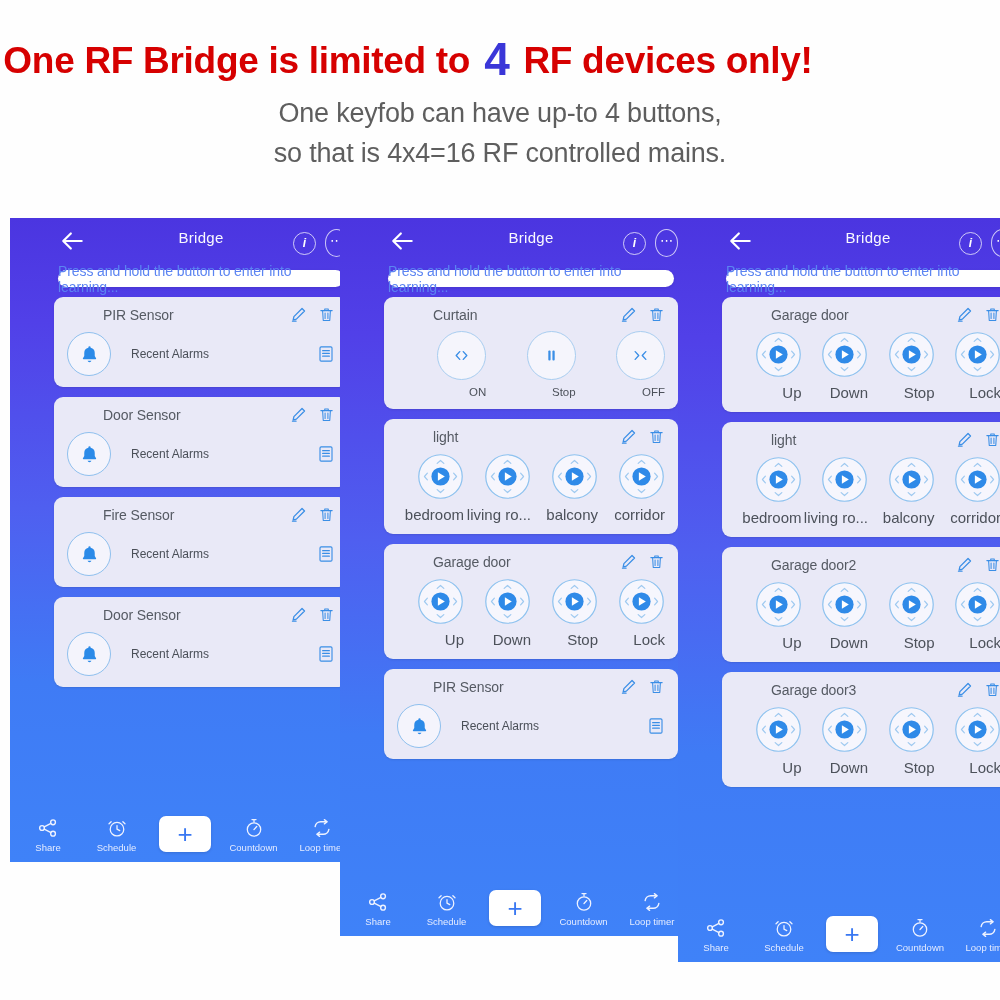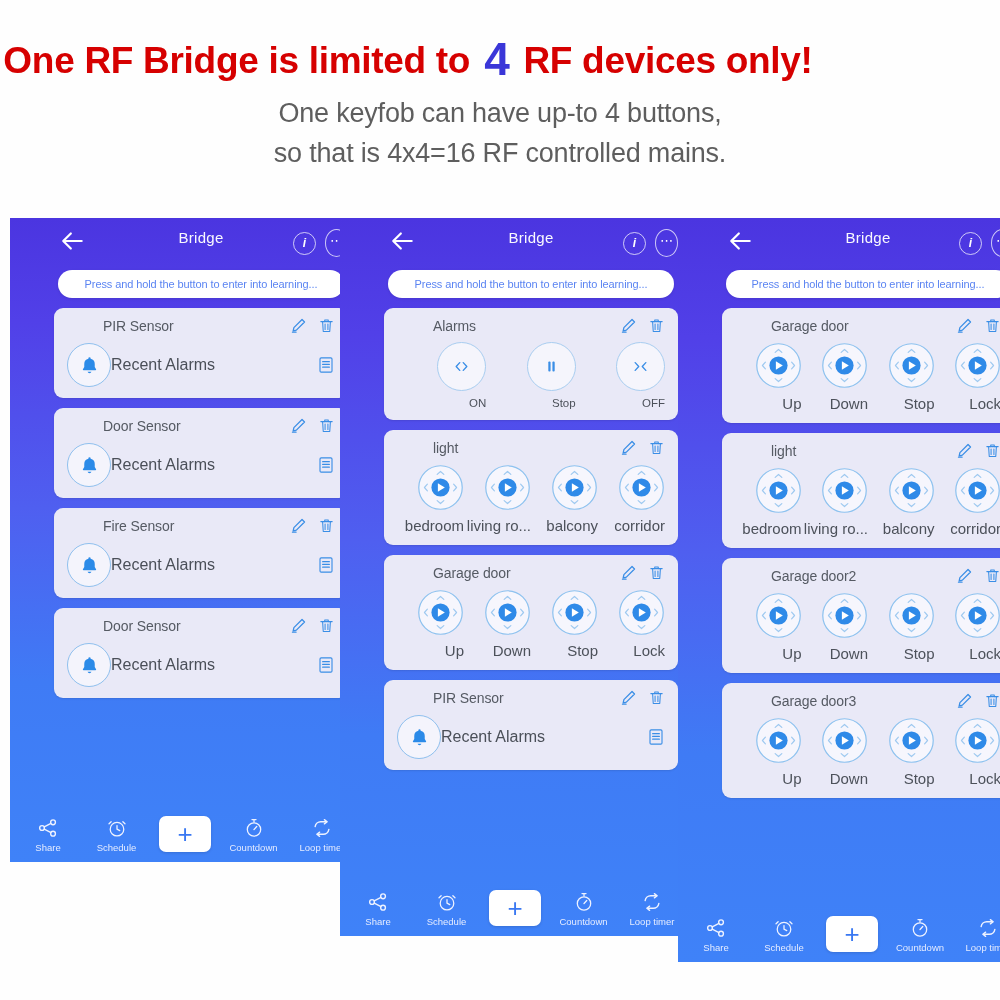--- a/index.html
+++ b/index.html
@@ -50,23 +50,23 @@
   .hdr-icons{position:absolute;right:12px;top:11px;display:flex;gap:9px;align-items:center;}
   .circ-icon{
     width:21px;height:21px;border-radius:50%;border:1.4px solid rgba(255,255,255,.72);
     display:flex;align-items:center;justify-content:center;
     color:#fff;font-size:12px;font-style:italic;font-weight:bold;line-height:1;
   }
   .circ-icon.dots{font-style:normal;font-weight:normal;font-size:13px;letter-spacing:0px;padding-bottom:5px;}
 
   
   .learn-bar{
-    margin:6px 16px 0 16px;height:28px;border-radius:15px;background:#fff;
+    margin:6px 16px 0 16px;height:17px;border-radius:15px;background:#fff;
     display:flex;align-items:center;justify-content:center;
-    color:#5b84f2;font-size:11px;letter-spacing:-.1px;
+    color:#5b84f2;font-size:14px;letter-spacing:-.1px;
     box-shadow:0 1px 3px rgba(0,0,0,.10);
   }
 
   
   .card-list{padding:10px 12px 0 12px;display:flex;flex-direction:column;gap:10px;}
   .card{
     background:#e9e9f7;border-radius:9px;padding:9px 13px 11px 13px;
     box-shadow:0 1px 2px rgba(0,0,0,.10);
   }
   .card-head{display:flex;align-items:center;}
@@ -74,21 +74,21 @@
     flex:1;color:#555a63;font-size:14px;letter-spacing:-.1px;margin-left:36px;
   }
   .ic-edit,.ic-trash{width:17px;height:17px;margin-left:11px;flex:none;}
 
   
   .sensor-row{display:flex;align-items:center;margin-top:9px;}
   .bell-circ{
     width:42px;height:42px;border-radius:50%;background:#f4f4fc;
     border:1.2px solid #8fc0ee;display:flex;align-items:center;justify-content:center;flex:none;
   }
-  .sensor-label{flex:1;color:#4a4f58;font-size:16px;}
+  .sensor-label{flex:1;margin-left:20px;color:#4a4f58;font-size:12px;}
   .ic-list{width:18px;height:20px;flex:none;}
 
   
   .ctrl-row{display:flex;margin-top:8px;}
   .ctrl{flex:1;display:flex;flex-direction:column;align-items:flex-end;}
   .ctrl-lbl{margin-top:6px;color:#4c515a;font-size:11.5px;white-space:nowrap;}
   .ctrl-lbl.sm{font-size:15px;}
   .dpad{width:47px;height:47px;position:relative;}
   .curtain-btn{
     width:47px;height:47px;border-radius:50%;background:#f5f5fc;
@@ -356,21 +356,21 @@
       <div class="ph-title">Bridge</div>
       <div class="hdr-icons">
         <div class="circ-icon">i</div>
         <div class="circ-icon dots">⋯</div>
       </div>
     </div>
     <div class="learn-bar">Press and hold the button to enter into learning...</div>
     <div class="card-list">
       <div class="card">
         <div class="card-head">
-          <div class="card-title">Alarms</div>
+          <div class="card-title">Curtain</div>
           <span class="ic-edit" style="display: inline-flex; align-items: center; justify-content: center;">
             <svg viewBox="0 0 24 24" width="17" height="17" fill="none" stroke="#3a8ee6" stroke-width="1.8" stroke-linecap="round" stroke-linejoin="round">
               <path d="M17 3.5l3.5 3.5L9 18.5 4.5 19.5 5.5 15z"></path>
               <line x1="3.5" y1="21.5" x2="8.5" y2="21.5"></line>
             </svg>
           </span>
           <span class="ic-trash" style="display: inline-flex; align-items: center; justify-content: center;">
             <svg viewBox="0 0 24 24" width="17" height="17" fill="none" stroke="#3a8ee6" stroke-width="1.5" stroke-linecap="round" stroke-linejoin="round">
               <polyline points="4,6.5 20,6.5"></polyline>
               <path d="M6.5 6.5 L7.4 20.5 L16.6 20.5 L17.5 6.5"></path>

